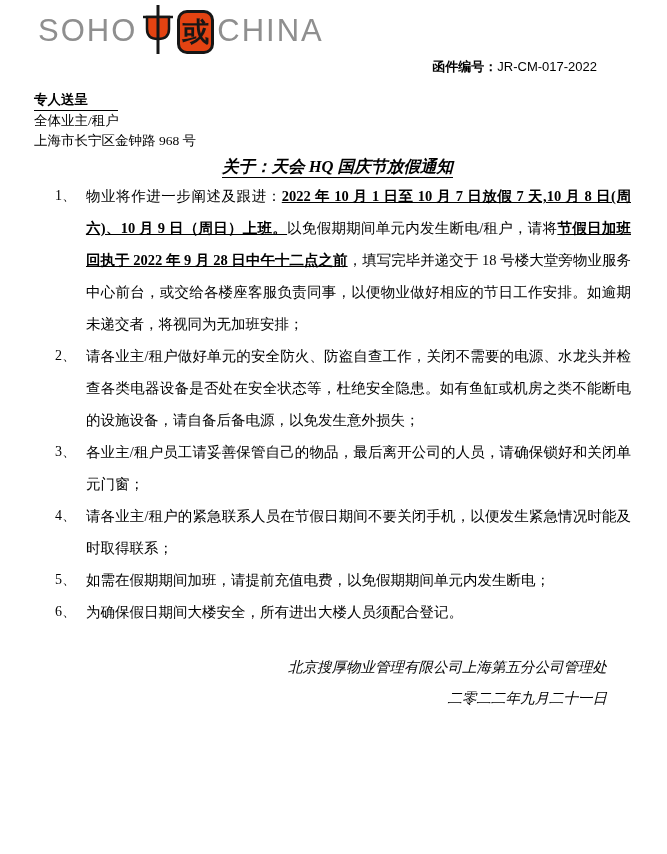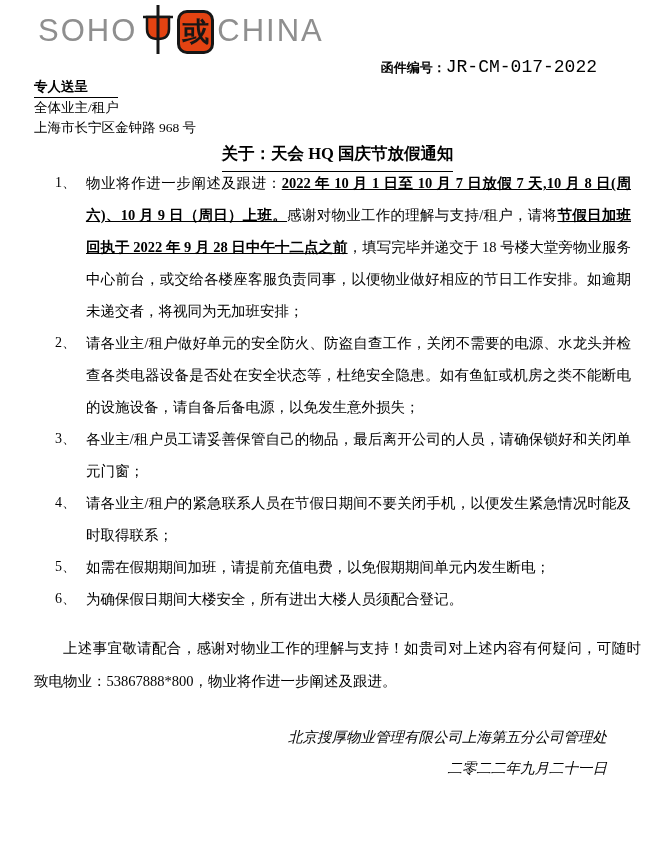--- a/index.html
+++ b/index.html
@@ -41,40 +41,40 @@
   }
 
   .letter-no {
     text-align: right;
     padding-right: 44px;
     font-size: 13px;
     line-height: 18px;
     margin-top: 2px;
   }
   .letter-no .lbl { font-weight: bold; text-align: center; }
-  .letter-no .val { font-family: Liberation Mono, monospace; font-size: 18px; }
+  .letter-no .val { font-family: Liberation Sans, sans-serif; font-size: 13px; }
 
   
-  .recipient { margin-top: 0; font-size: 13.5px; }
+  .recipient { margin-top: 14px; font-size: 13.5px; }
   .recipient .line { line-height: 20px; }
   .delivery {
     display: inline-block;
     border-bottom: 1px solid #000;
     padding-right: 30px;
     font-weight: bold;
   }
 
   
   .doc-title {
     text-align: center;
     font-size: 16.5px;
     font-weight: bold;
     margin-top: 5px;
   }
-  .doc-title span { border-bottom: 1.5px solid #000; padding-bottom: 8px; }
+  .doc-title span { border-bottom: 1.5px solid #000; padding-bottom: 1px; font-style: italic; }
 
   
   .intro {
     margin-top: 25px;
     font-size: 14.5px;
     line-height: 33px;
     text-align: justify;
     text-indent: 2em;
   }
   .notice-list { margin-top: 2px; margin-left: 21px; }
@@ -139,21 +139,21 @@
   </div>
 
   <div class="doc-title">
     <span>关于：天会 HQ 国庆节放假通知</span>
   </div>
 
 
   <div class="notice-list">
       <div class="item">
         <div class="no">1、</div>
-        <div class="item-body"><span>物业将作进一步阐述及跟进：</span><span class="bu">2022 年 10 月 1 日至 10 月 7 日放假 7 天,10 月 8 日(周六)、10 月 9 日（周日）上班。</span><span>感谢对物业工作的理解与支持/租户，请将</span><span class="bu">节假日加班回执于 2022 年 9 月 28 日中午十二点之前</span><span>，填写完毕并递交于 18 号楼大堂旁物业服务中心前台，或交给各楼座客服负责同事，以便物业做好相应的节日工作安排。如逾期未递交者，将视同为无加班安排；</span></div>
+        <div class="item-body"><span>物业将作进一步阐述及跟进：</span><span class="bu">2022 年 10 月 1 日至 10 月 7 日放假 7 天,10 月 8 日(周六)、10 月 9 日（周日）上班。</span><span>以免假期期间单元内发生断电/租户，请将</span><span class="bu">节假日加班回执于 2022 年 9 月 28 日中午十二点之前</span><span>，填写完毕并递交于 18 号楼大堂旁物业服务中心前台，或交给各楼座客服负责同事，以便物业做好相应的节日工作安排。如逾期未递交者，将视同为无加班安排；</span></div>
       </div>
       <div class="item">
         <div class="no">2、</div>
         <div class="item-body"><span>请各业主/租户做好单元的安全防火、防盗自查工作，关闭不需要的电源、水龙头并检查各类电器设备是否处在安全状态等，杜绝安全隐患。如有鱼缸或机房之类不能断电的设施设备，请自备后备电源，以免发生意外损失；</span></div>
       </div>
       <div class="item">
         <div class="no">3、</div>
         <div class="item-body"><span>各业主/租户员工请妥善保管自己的物品，最后离开公司的人员，请确保锁好和关闭单元门窗；</span></div>
       </div>
       <div class="item">
@@ -163,20 +163,19 @@
       <div class="item">
         <div class="no">5、</div>
         <div class="item-body"><span>如需在假期期间加班，请提前充值电费，以免假期期间单元内发生断电；</span></div>
       </div>
       <div class="item">
         <div class="no">6、</div>
         <div class="item-body"><span>为确保假日期间大楼安全，所有进出大楼人员须配合登记。</span></div>
       </div>
     </div>
 
-  <p class="closing">上述事宜敬请配合，感谢对物业工作的理解与支持！如贵司对上述内容有何疑问，可随时致电物业：53867888*800，物业将作进一步阐述及跟进。</p>
 
   <div class="signature">
     <div class="line">北京搜厚物业管理有限公司上海第五分公司管理处</div>
     <div class="line">二零二二年九月二十一日</div>
   </div>
 
 </div>
 
 </body></html>

